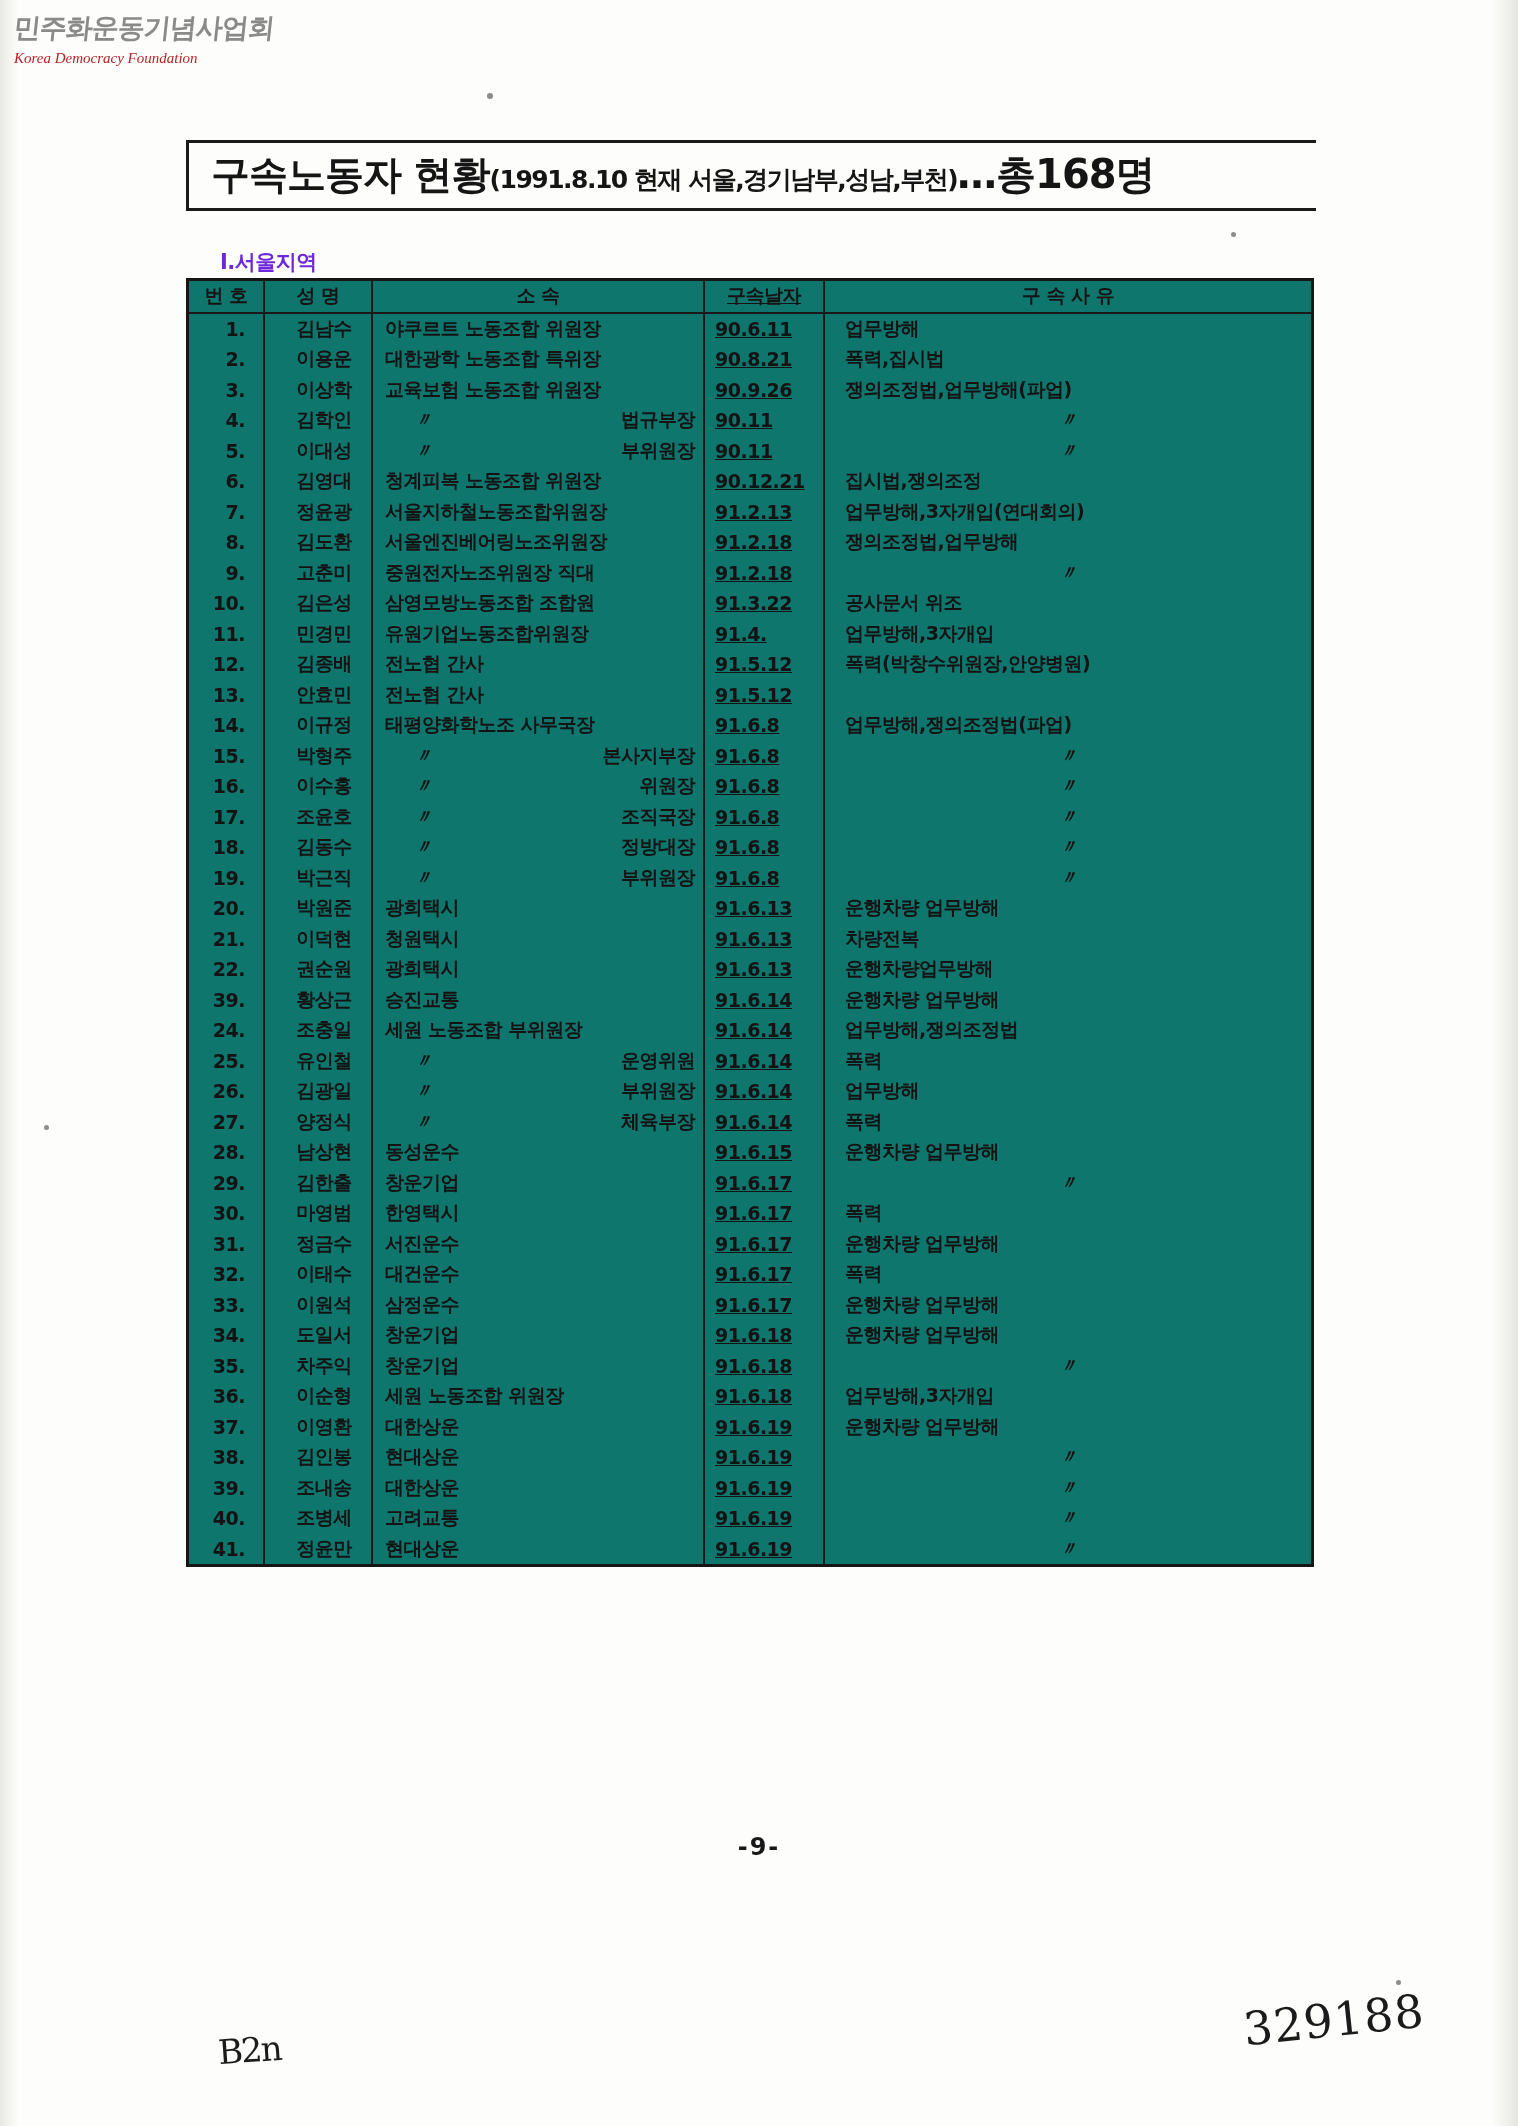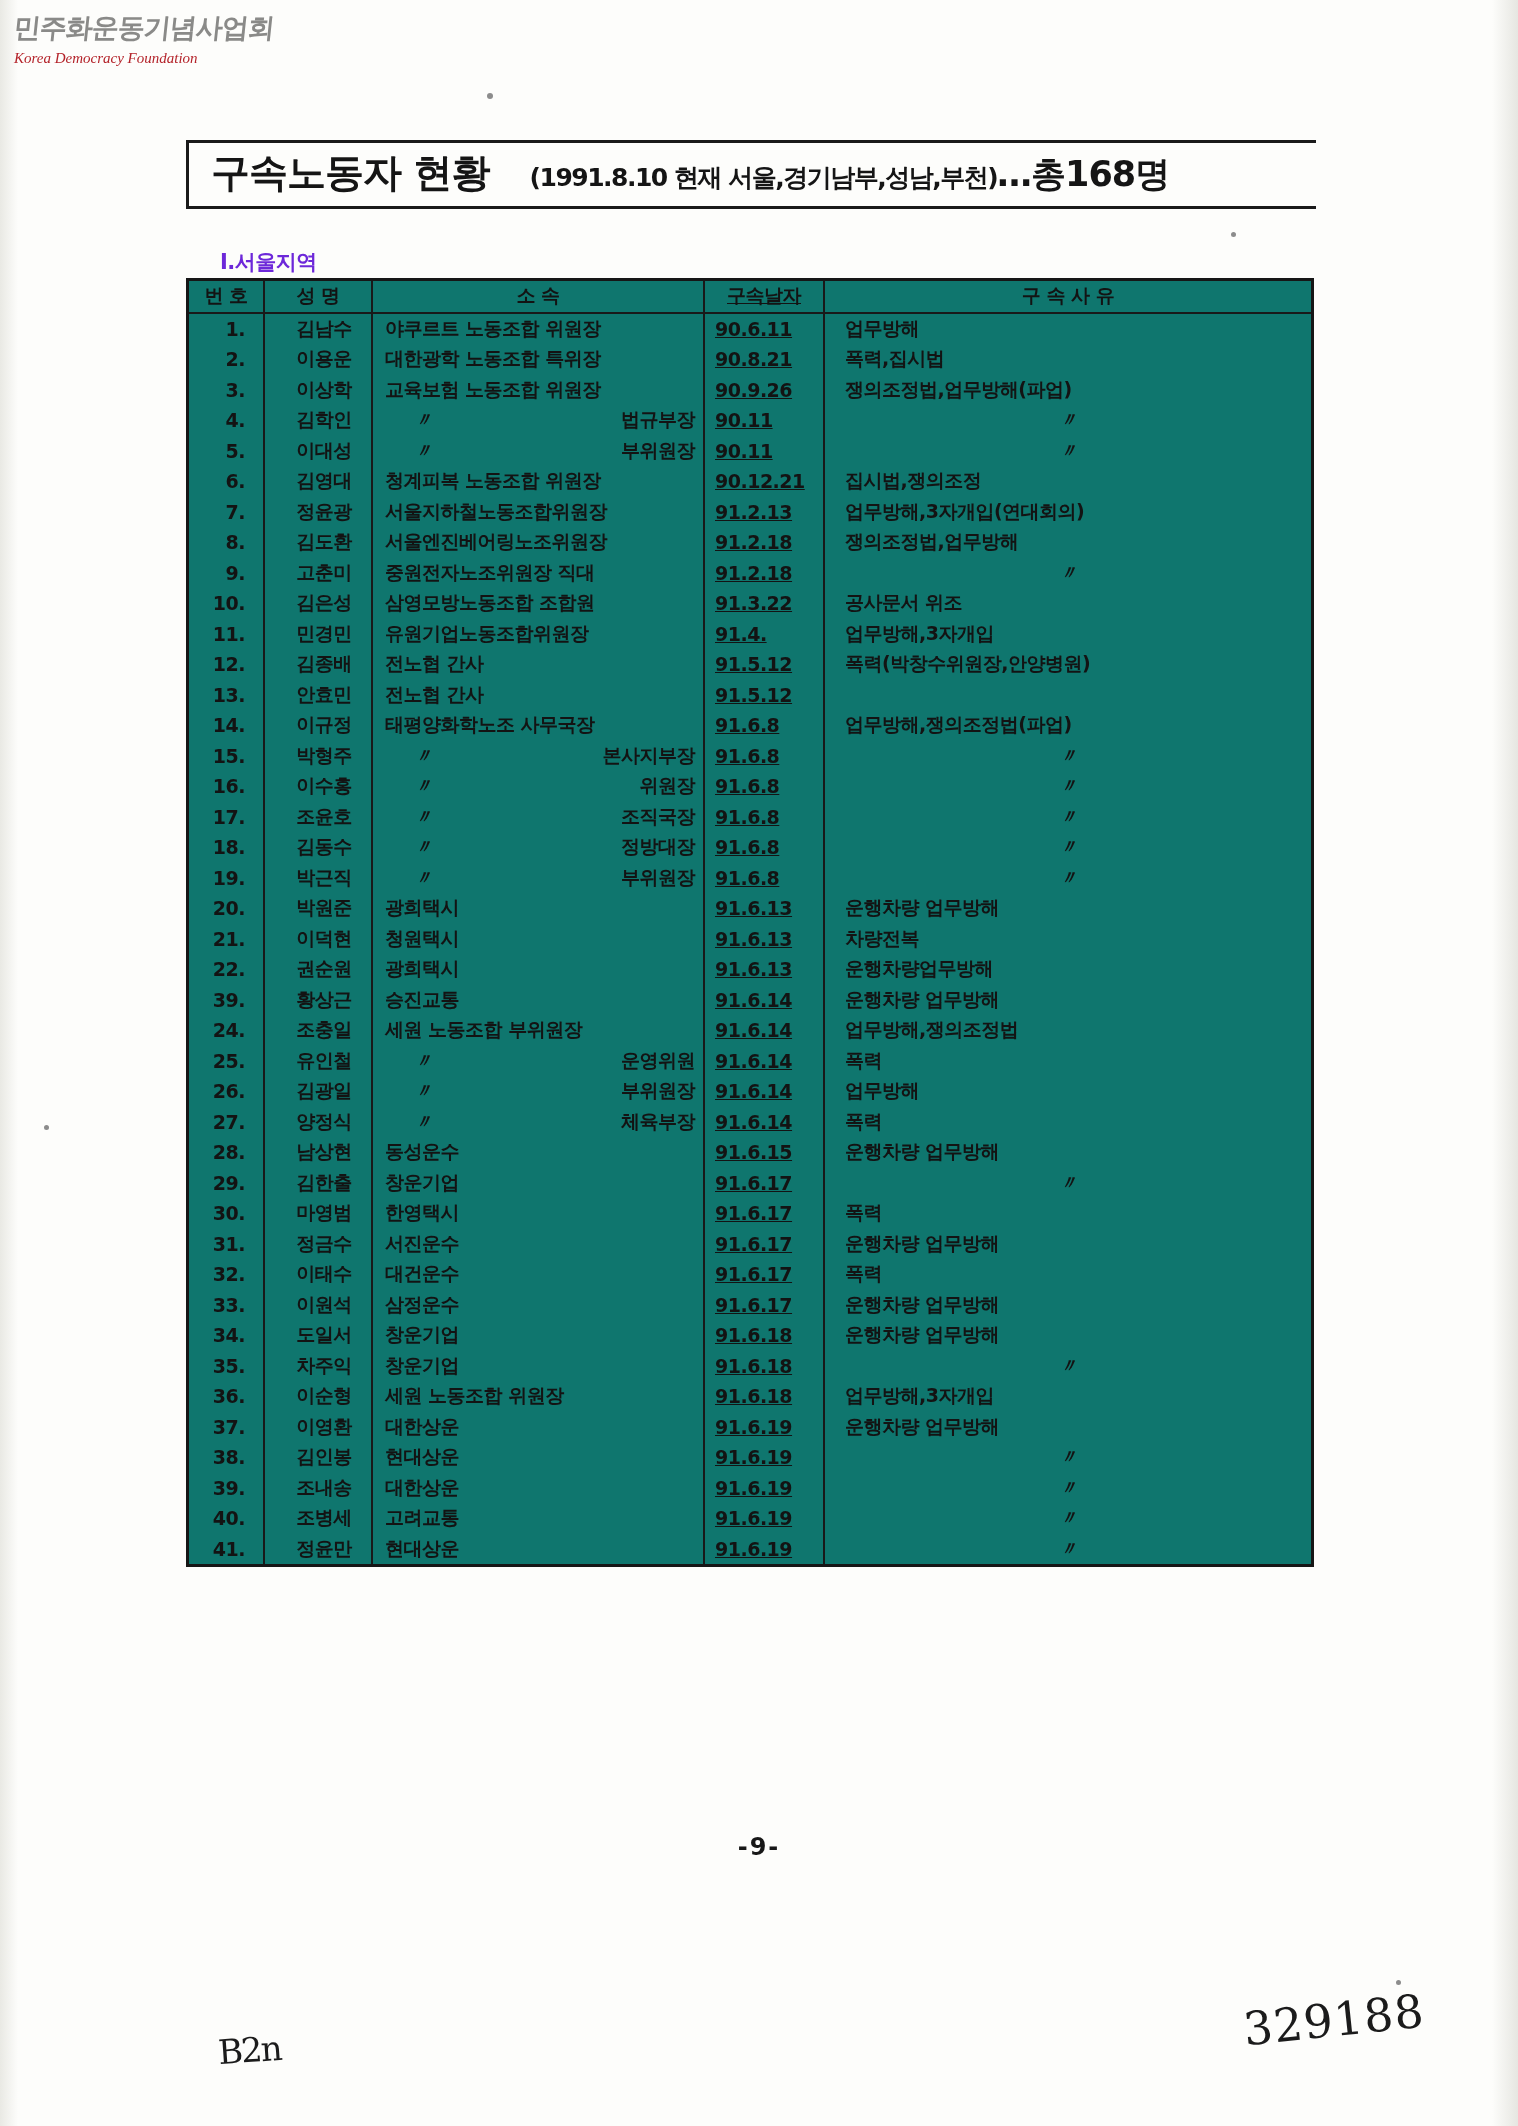--- a/index.html
+++ b/index.html
@@ -84,24 +84,23 @@
     font-weight: bold;
     color: #151515;
     font-size: 39px;
     letter-spacing: -1px;
     white-space: nowrap;
     line-height: 1.15;
   }
   .title-text .sub {
     font-size: 25px;
     letter-spacing: -1.5px;
-    margin-left: 40px;
   }
   .title-text .tail {
-    font-size: 35px;
+    font-size: 40px;
   }
 
   
   .section-label {
     position: absolute;
     left: 220px;
     top: 248px;
     font-size: 21px;
     font-weight: bold;
     color: #6d28d9;

